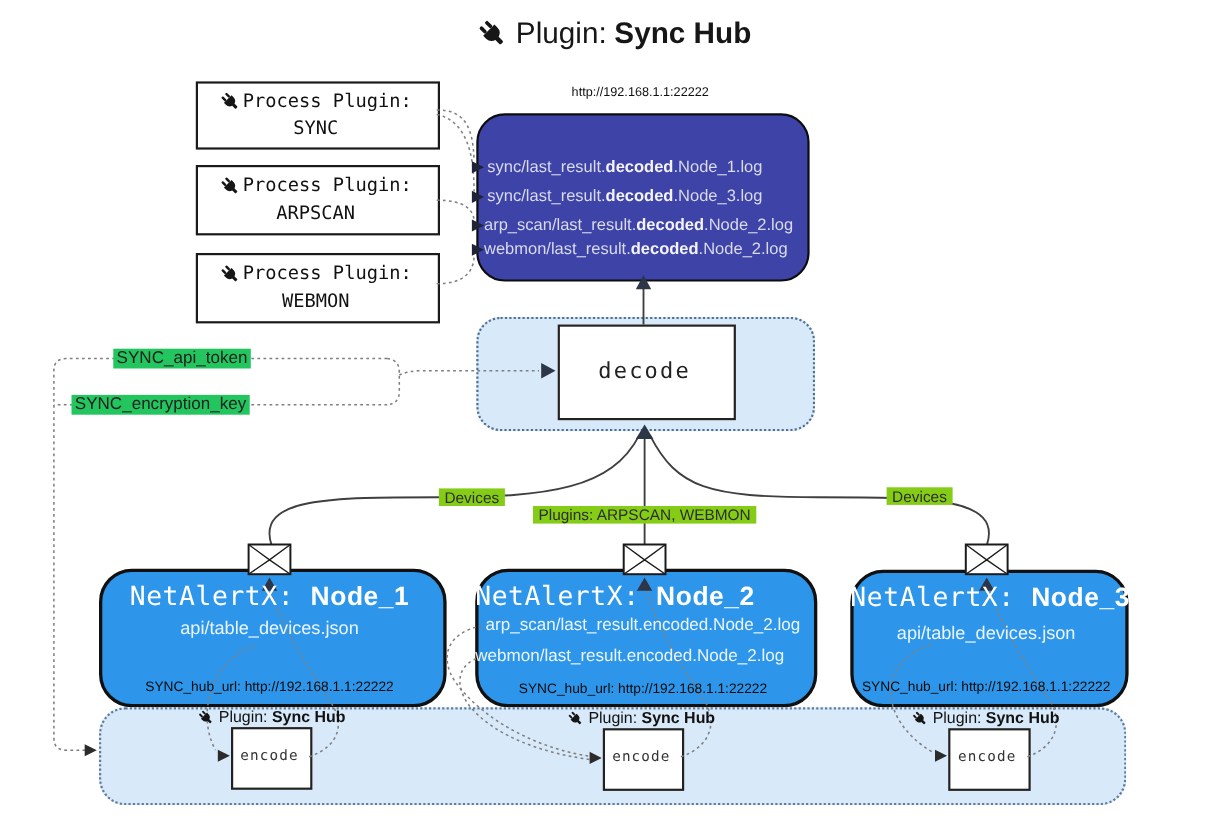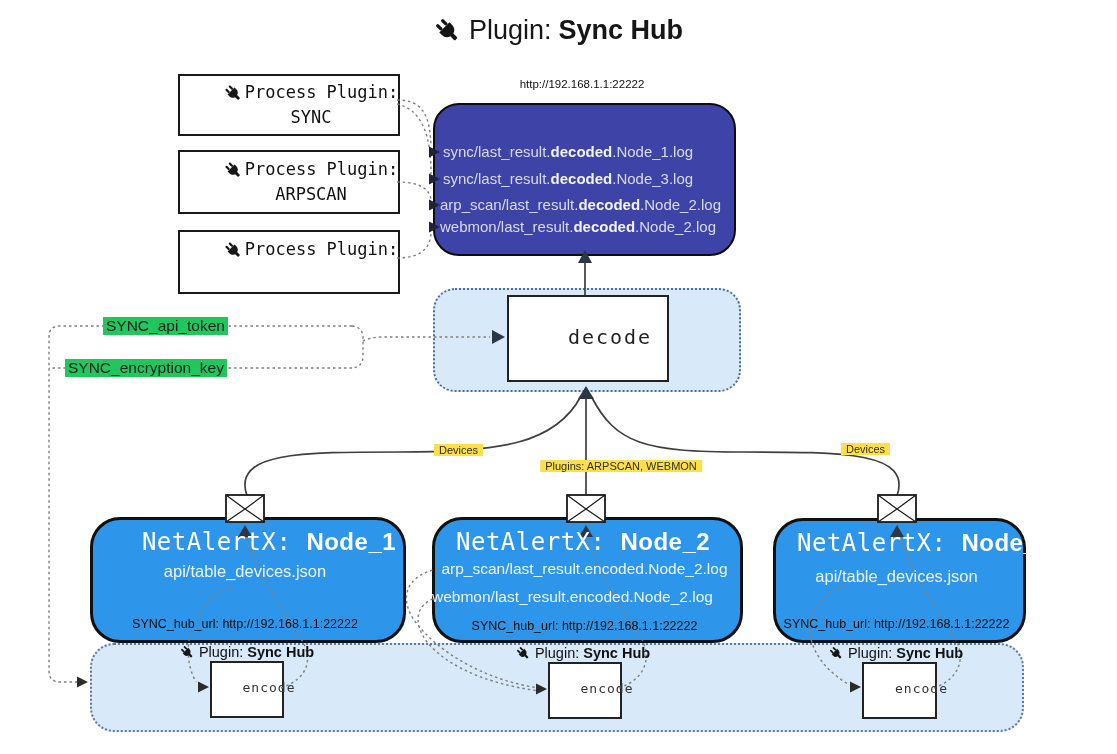--- a/index.html
+++ b/index.html
@@ -1,19 +1,19 @@
 <!DOCTYPE html>
 <html><head>
 <meta charset="utf-8">
 <style>
   html,body{margin:0;padding:0;background:#fff;}
   .stage{position:relative;width:1117px;height:754px;background:#fff;overflow:hidden;
          font-family:"Liberation Sans",sans-serif;color:#1a1a1a;}
   .abs{position:absolute;}
-  .mono{font-family:"DejaVu Sans Mono",monospace;margin-left:24px;}
+  .mono{font-family:"DejaVu Sans Mono",monospace;}
 
   
   .pbox{background:#fff;border:2px solid #1a1a1a;}
   .hub{background:#3e43a8;border:2px solid #0d0d0d;border-radius:26px;}
   .panel{background:#d8e9f9;border:2px dotted #4e6f93;border-radius:22px;}
   .panel-bottom{background:#d8e9f9;border:2px dotted #5c7b9d;border-radius:24px;}
   .wbox{background:#fff;border:2px solid #222;}
   .node{background:#2e96ea;border:3px solid #101010;border-radius:30px;}
 
   
@@ -26,21 +26,21 @@
              font-size:27px;color:#161616;}
   .title-row b{font-weight:bold;}
   .pbox-txt{font-size:17px;line-height:25px;text-align:center;color:#111;}
   .hub-title{font-size:20px;color:#fff;letter-spacing:.5px;}
   .hub-title b,.node-title b{font-family:"Liberation Sans",sans-serif;font-weight:bold;}
   .hub-log{font-size:15px;color:#d9dbea;}
   .hub-log b{color:#f3f3f8;}
   .hub-url{font-size:11.5px;color:#101010;}
   .decode-txt{font-size:20px;color:#222;letter-spacing:2px;}
   .token{font-size:15.5px;color:#222;background:#22c55e;padding:0 3px;}
-  .edge-label{font-size:11px;color:#2e2e2e;background:#fde047;padding:0 5px;margin-left:35px;}
+  .edge-label{font-size:14px;color:#2e2e2e;background:#84cc16;padding:0 5px;}
   .node-title{font-size:24px;color:#fff;letter-spacing:.5px;}
   .node-file{font-size:15.5px;color:rgba(255,255,255,.9);}
   .node-url{font-size:12.5px;color:#0b0b0b;}
   .enc-label{font-size:14.5px;color:#111;display:flex;align-items:center;gap:4px;}
   .enc-txt{font-size:13px;color:#333;letter-spacing:1px;}
   .plug{display:inline-block;vertical-align:middle;color:#161616;}
 </style>
 </head>
 <body>
 
@@ -156,20 +156,21 @@
   <div class="txt mono pbox-txt" style="left:178px;top:157px;width:218px;">
     <div><svg class="plug" width="19" height="19" style="margin-right:2px">
           <use href="#plug"></use>
         </svg><span>Process Plugin:</span></div>
     <div>ARPSCAN</div>
   </div>
   <div class="txt mono pbox-txt" style="left:178px;top:237px;width:218px;">
     <div><svg class="plug" width="19" height="19" style="margin-right:2px">
           <use href="#plug"></use>
         </svg><span>Process Plugin:</span></div>
+    <div>WEBMON</div>
   </div>
 
   <div class="txt hub-url" style="left:582px;top:78px;transform:translateX(-50%);">http://192.168.1.1:22222</div>
   <div class="txt hub-log" style="left:443px;top:143px;"><span>sync/last_result.</span><b>decoded</b><span>.Node_1.log</span></div>
   <div class="txt hub-log" style="left:443px;top:170px;"><span>sync/last_result.</span><b>decoded</b><span>.Node_3.log</span></div>
   <div class="txt hub-log" style="left:440px;top:196px;"><span>arp_scan/last_result.</span><b>decoded</b><span>.Node_2.log</span></div>
   <div class="txt hub-log" style="left:440px;top:218px;"><span>webmon/last_result.</span><b>decoded</b><span>.Node_2.log</span></div>
 
   <div class="txt mono decode-txt" style="left:507px;top:295px;width:158px;height:83px;display:flex;align-items:center;justify-content:center;">decode</div>
 

